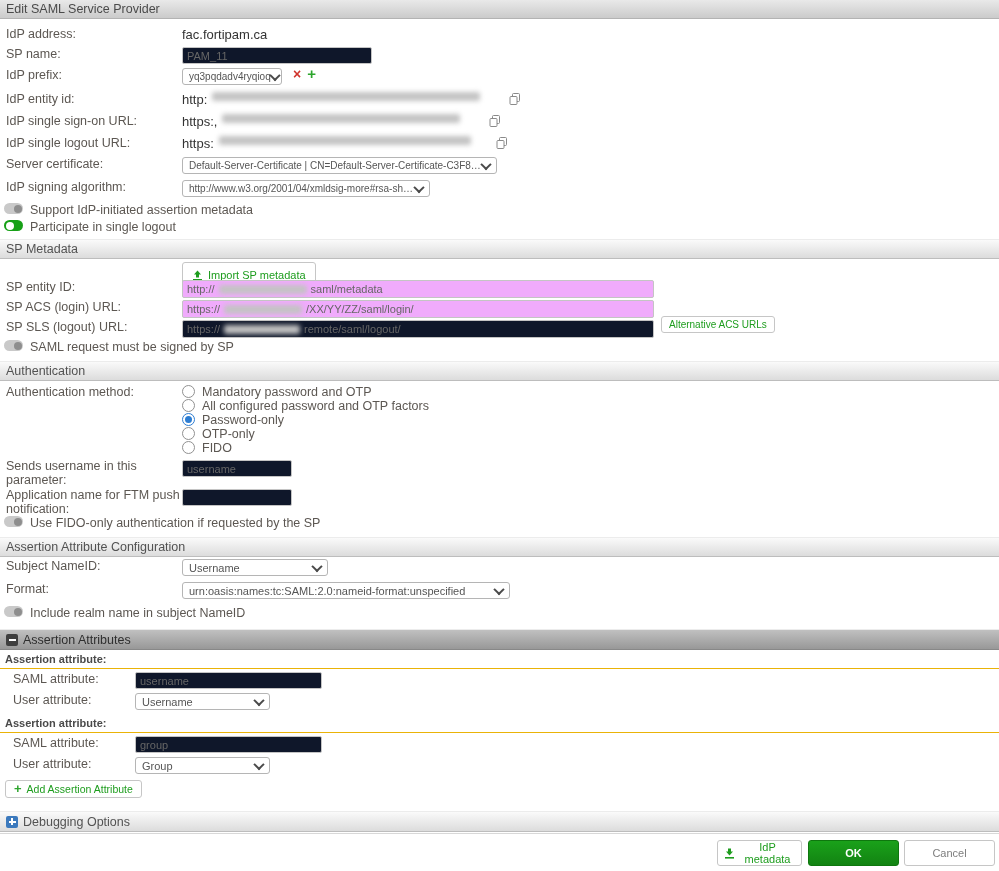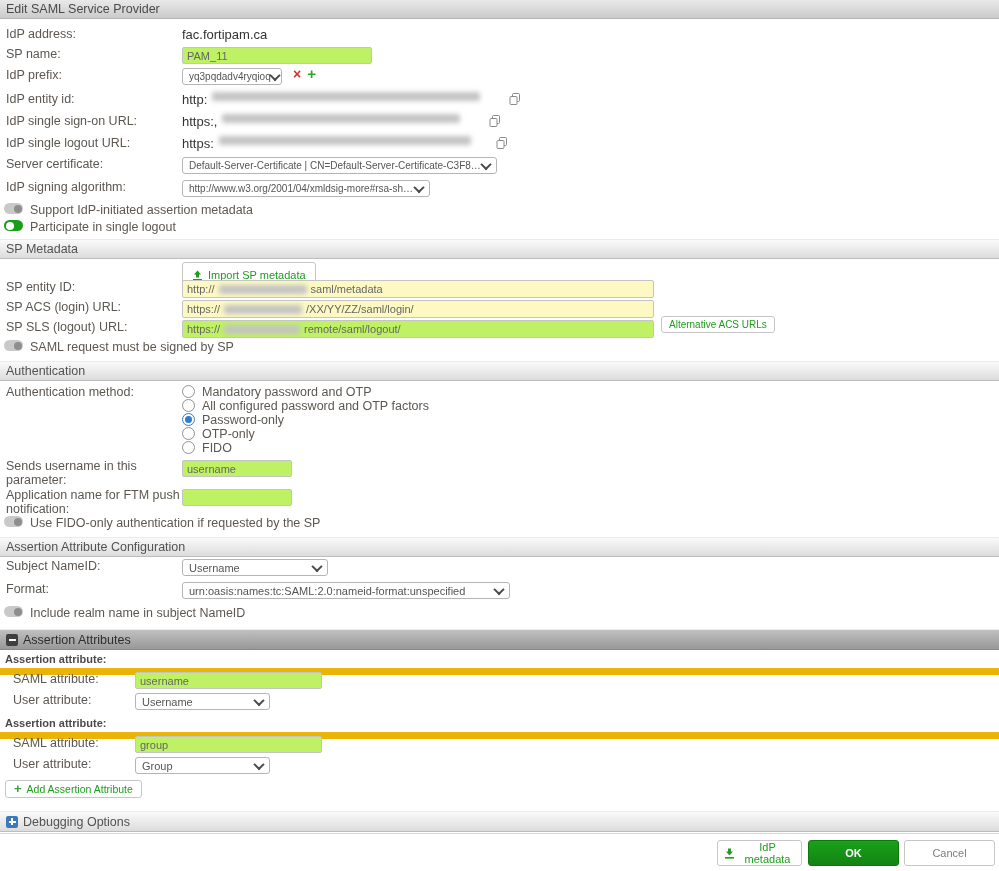--- a/index.html
+++ b/index.html
@@ -21,26 +21,26 @@
   }
   .sechdr.dark{
     background:linear-gradient(#c0c0c0,#989898);border-bottom:1px solid #888;
     color:#2e2e2e;height:19px;
   }
   .row{position:absolute;left:0;right:0;display:flex;}
   .row.top{align-items:flex-start;}
   .lbl{margin-left:6px;width:176px;flex:none;color:#5c5752;font-size:12.5px;line-height:14px;}
   .val{color:#333;font-size:13px;}
   input.txt,.inputbox{
-    height:15px;border:1px solid #c4c4c4;border-radius:2px;background:#bef264;
+    height:15px;border:1px solid #c4c4c4;border-radius:2px;background:#0f172a;
     font-family:"Liberation Sans",sans-serif;font-size:11px;color:#666;
     padding:0 4px;box-sizing:content-box;
   }
   .inputbox{display:flex;align-items:center;height:16px;white-space:nowrap;overflow:hidden;}
-  .yellow{background:#fef9c3;}
+  .yellow{background:#f0abfc;}
   .lavender{background:#e8f0fe;border-color:#a9bad4;}
   .selectbox{
     height:17px;border:1px solid #b5b5b5;border-radius:3px;background:#fff;
     display:flex;align-items:center;padding:0 6px;font-size:11px;color:#555;
     white-space:nowrap;overflow:hidden;box-sizing:border-box;
   }
   .chev{width:6px;height:6px;border-right:2px solid #4a4a4a;border-bottom:2px solid #4a4a4a;
     transform:rotate(45deg) translate(-1px,-1px);margin-left:auto;flex:none;}
   .blurbar{display:inline-block;height:9px;border-radius:2px;background:#c3c3c3;filter:blur(2.5px);vertical-align:middle;}
   .toggle{width:19px;height:11px;border-radius:6px;position:relative;flex:none;margin-left:4px;cursor:pointer;}
@@ -60,21 +60,21 @@
     font-family:"Liberation Sans",sans-serif;font-size:11px;color:#1e9d1e;
   }
   .btn-ok{background:linear-gradient(#1aa11a,#128312);border-color:#0e770e;color:#fff;font-weight:bold;}
   .btn-cancel{color:#7d7d7d;}
   .sqicon{width:12px;height:12px;border-radius:2px;flex:none;position:relative;}
   .sqicon.minus{background:#3f3f3f;}
   .sqicon.plusblue{background:#3b79bd;}
   .sqicon::after{content:"";position:absolute;left:2.5px;top:5px;width:7px;height:2px;background:#fff;}
   .sqicon.plusblue::before{content:"";position:absolute;left:5px;top:2.5px;width:2px;height:7px;background:#fff;}
   .subhdr{
-    position:absolute;left:0;right:0;height:16px;line-height:15px;border-bottom:7px solid #eab308;
+    position:absolute;left:0;right:0;height:16px;line-height:15px;border-bottom:1px solid #eab308;
     font-weight:bold;font-size:11px;color:#4a4a4a;padding-left:5px;
   }
   .attr-lbl{margin-left:13px;width:122px;flex:none;font-size:12.5px;color:#5c5752;}
   .x-icon{color:#d0342c;font-size:14px;font-weight:bold;line-height:12px;cursor:pointer;}
   .plus-icon{color:#2da52d;font-size:15px;font-weight:bold;line-height:12px;cursor:pointer;}
   .footer-sep{position:absolute;top:833px;left:0;right:0;border-top:1px solid #d8d8d8;}
   svg{display:block;}
 </style>
 </head>
 <body>

